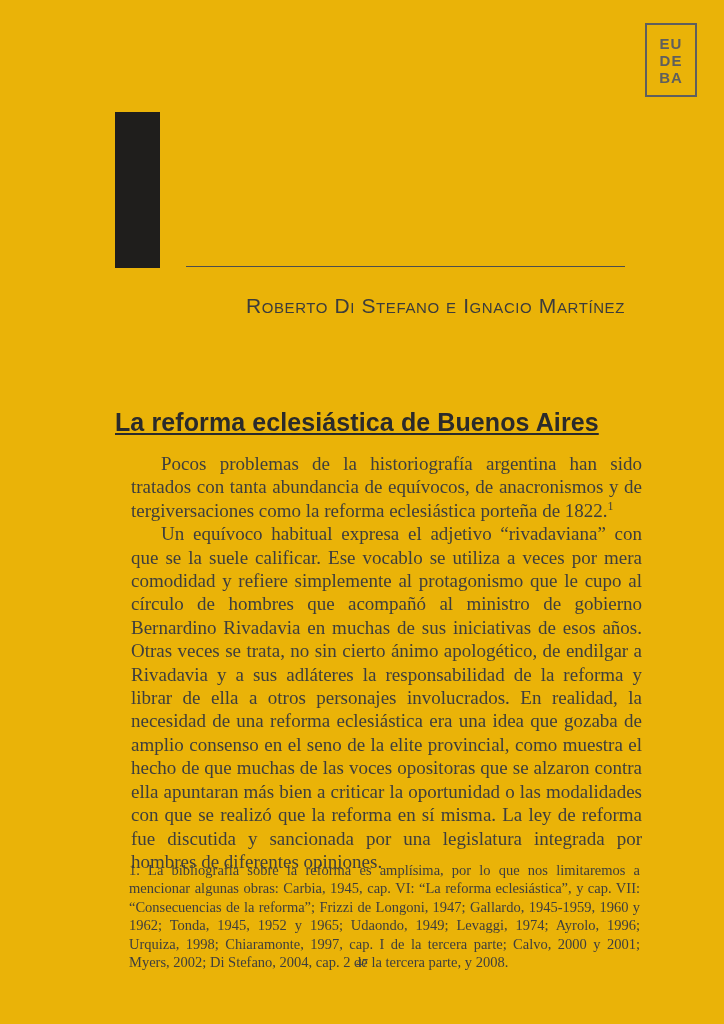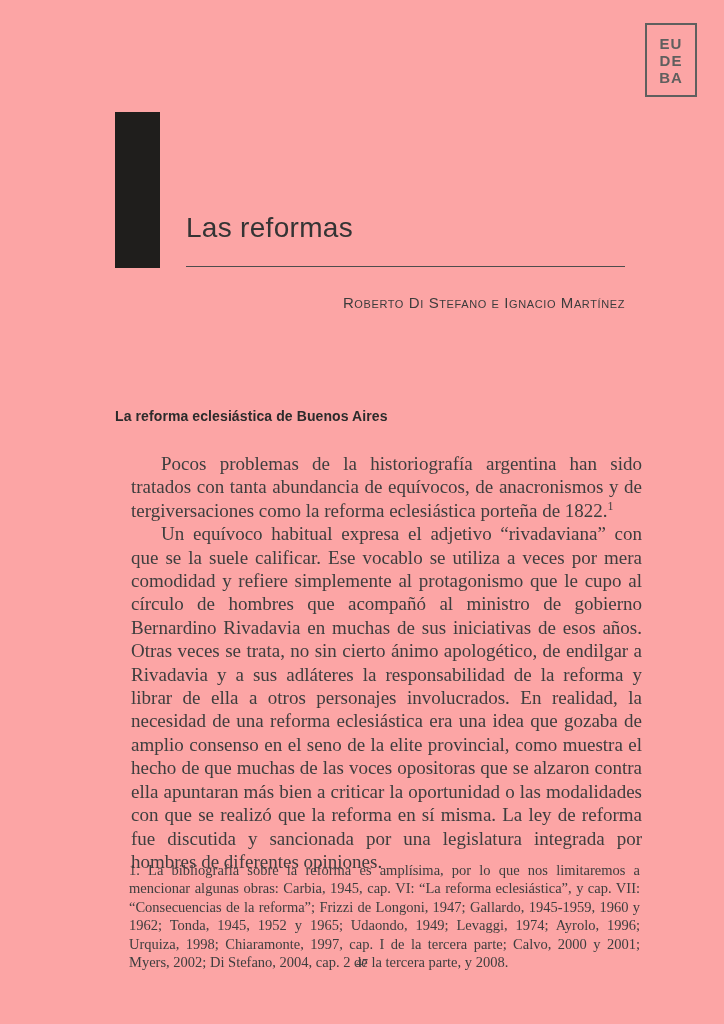--- a/index.html
+++ b/index.html
@@ -5,21 +5,21 @@
   html, body {
     margin: 0;
     padding: 0;
     background: #e8e8e8;
   }
   .page {
     position: relative;
     width: 724px;
     height: 1024px;
     margin: 0 auto;
-    background: #fca5a5;
+    background: #eab308;
     overflow: hidden;
     font-family: "Liberation Serif", serif;
   }
 
   
   .logo-box {
     position: absolute;
     top: 23px;
     right: 27px;
     width: 52px;
@@ -68,36 +68,37 @@
     background: #4d4d4d;
   }
   .byline {
     position: absolute;
     left: 185px;
     top: 294px;
     width: 440px;
     text-align: right;
     font-family: "Liberation Sans", sans-serif;
     font-variant: small-caps;
-    font-size: 15px;
+    font-size: 21px;
     letter-spacing: 0.6px;
     color: #3c3c3c;
   }
 
   
   .section-heading {
     position: absolute;
     left: 115px;
     top: 408px;
     width: 511px;
     font-family: "Liberation Sans", sans-serif;
     font-weight: bold;
-    font-size: 14px;
+    font-size: 25px;
     letter-spacing: 0.1px;
     color: #2b2b2b;
+    text-decoration: underline;
   }
   .body-text {
     position: absolute;
     left: 115px;
     top: 452px;
     width: 511px;
     font-size: 19px;
     line-height: 23.4px;
     text-align: justify;
     color: #3e3e3e;
@@ -140,21 +141,20 @@
 
 <div class="page">
 
   <div class="logo-box">
     <span class="logo-line">EU</span>
     <span class="logo-line">DE</span>
     <span class="logo-line">BA</span>
   </div>
 
   <div class="chapter-bar"></div>
-  <div class="chapter-title">Las reformas</div>
   <div class="chapter-rule"></div>
   <div class="byline">Roberto Di Stefano e Ignacio Martínez</div>
 
   <div class="section-heading">La reforma eclesiástica de Buenos Aires</div>
 
   <div class="body-text">
     <p><span>Pocos problemas de la historiografía argentina han sido tratados con tanta abundancia de equívocos, de anacronismos y de tergiversaciones como la reforma eclesiástica porteña de 1822.</span><sup class="footnote-ref">1</sup></p>
     <p>Un equívoco habitual expresa el adjetivo “rivadaviana” con que se la suele calificar. Ese vocablo se utiliza a veces por mera comodidad y refiere simplemente al protagonismo que le cupo al círculo de hombres que acompañó al ministro de gobierno Bernardino Rivadavia en muchas de sus iniciativas de esos años. Otras veces se trata, no sin cierto ánimo apologético, de endilgar a Rivadavia y a sus adláteres la responsabilidad de la reforma y librar de ella a otros personajes involucrados. En realidad, la necesidad de una reforma eclesiástica era una idea que gozaba de amplio consenso en el seno de la elite provincial, como muestra el hecho de que muchas de las voces opositoras que se alzaron contra ella apuntaran más bien a criticar la oportunidad o las modalidades con que se realizó que la reforma en sí misma. La ley de reforma fue discutida y sancionada por una legislatura integrada por hombres de diferentes opiniones.</p>
   </div>
 

